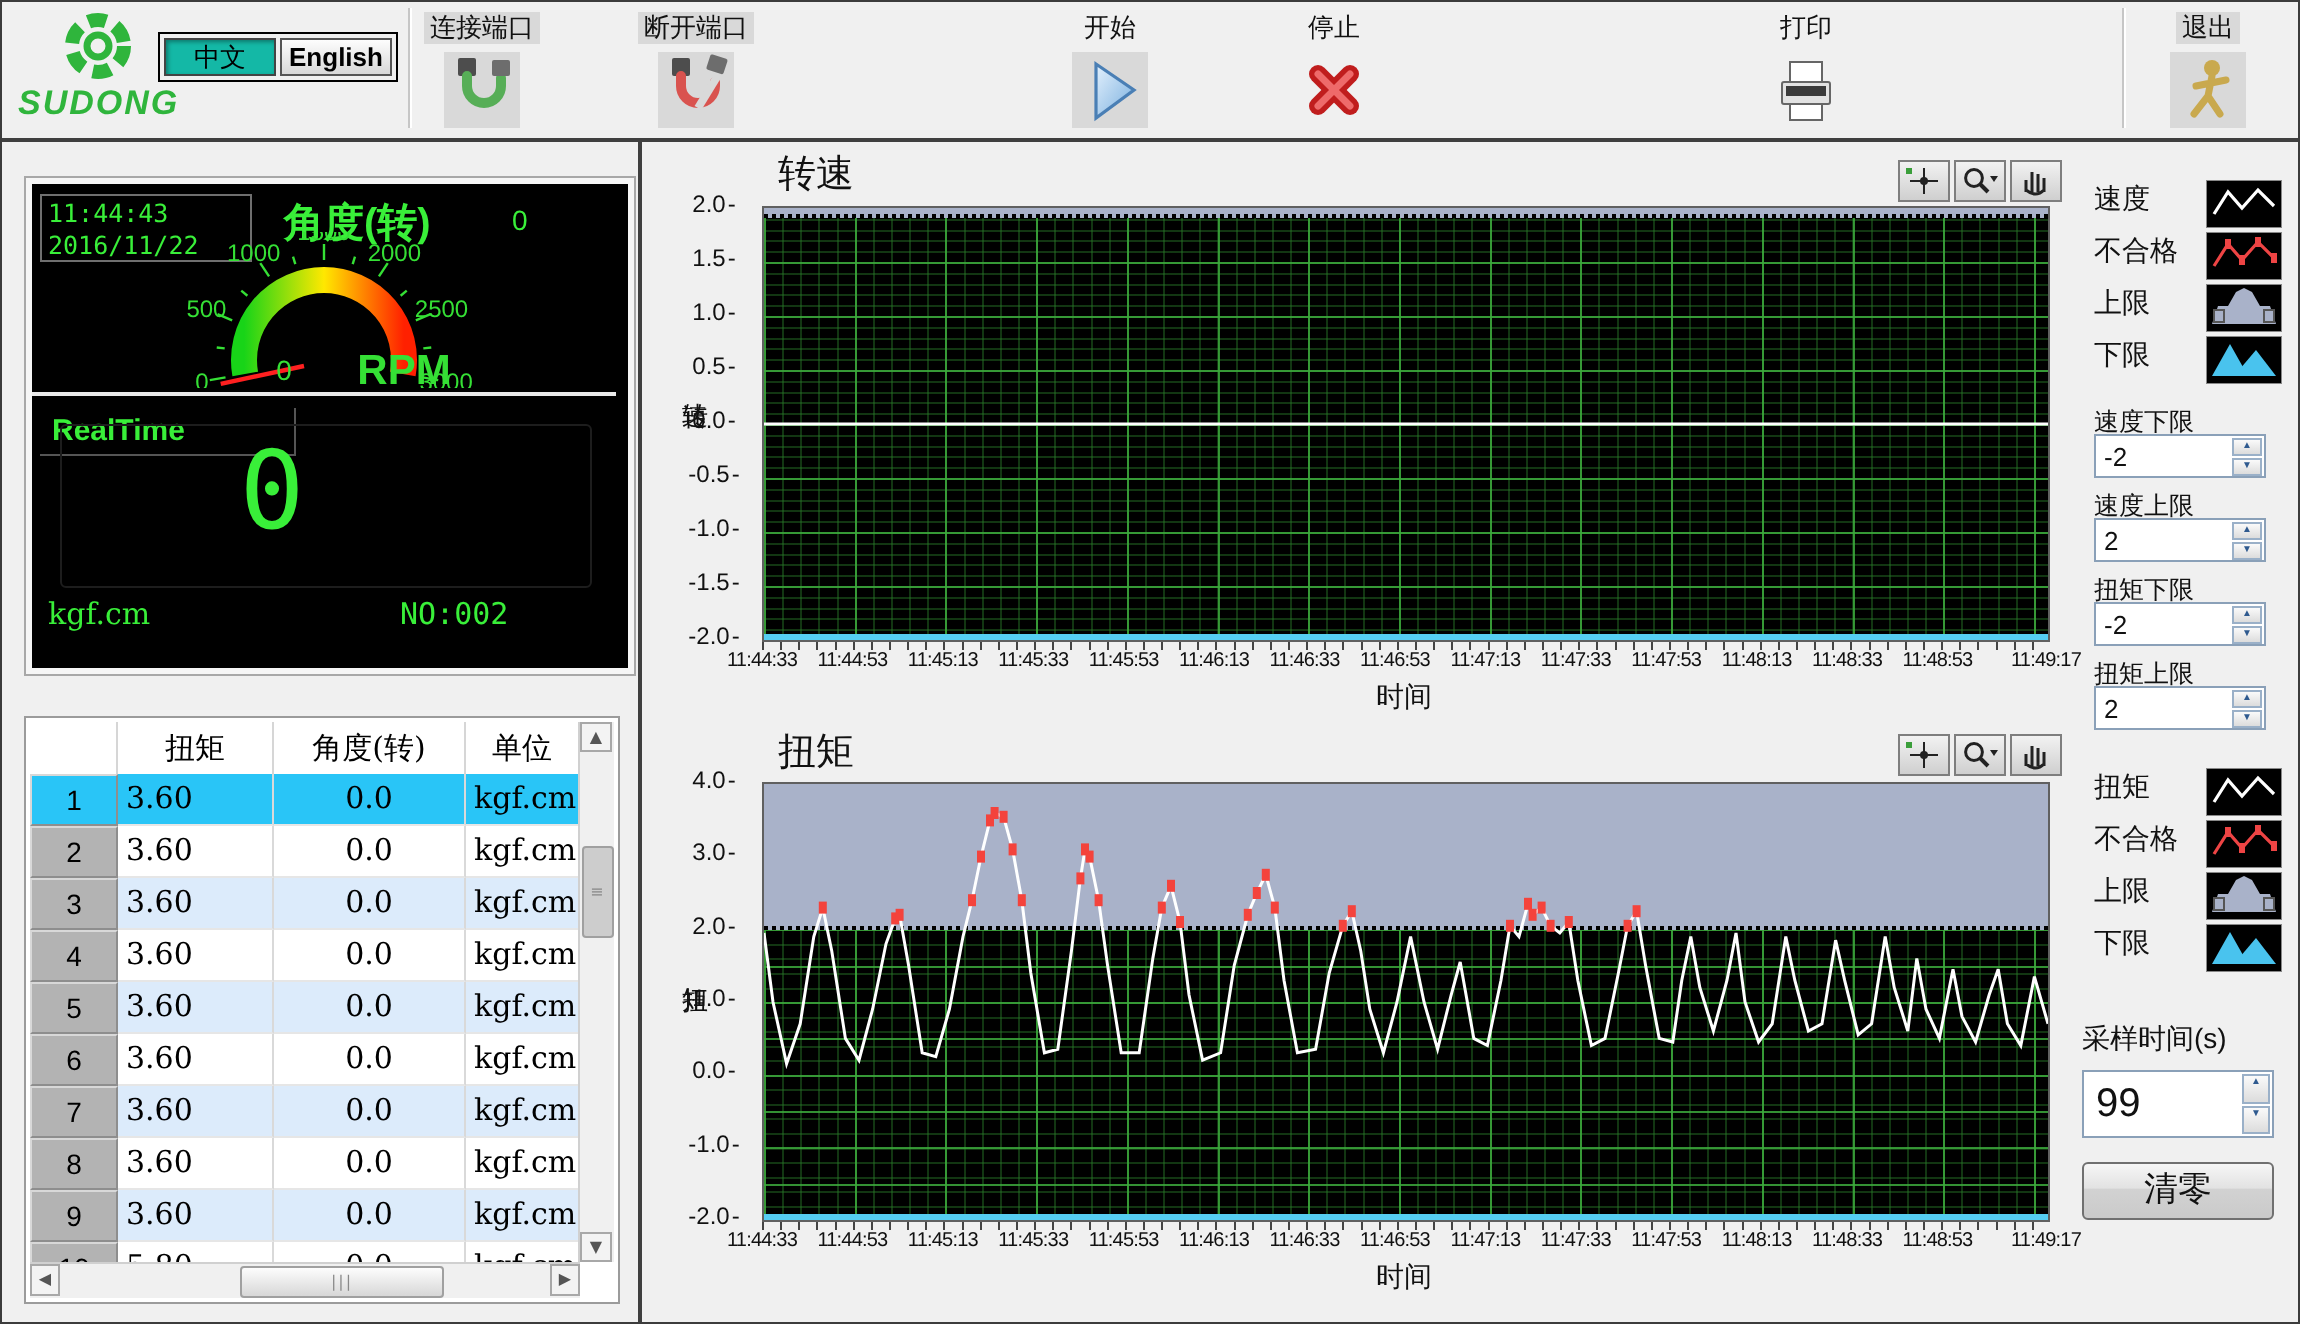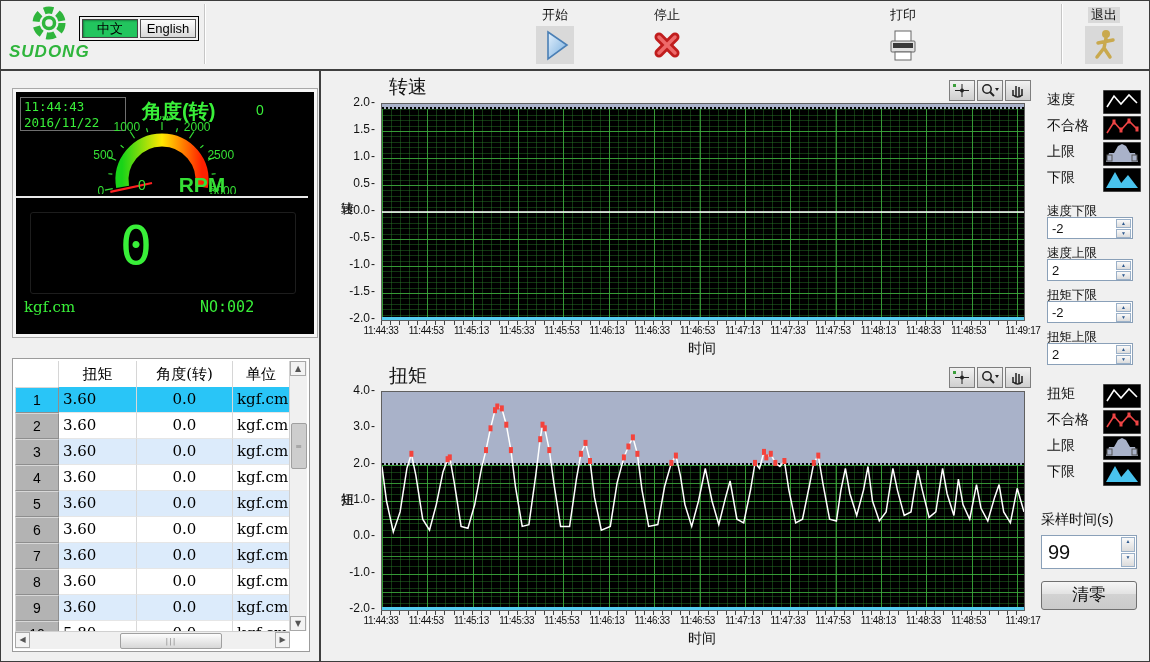--- a/index.html
+++ b/index.html
@@ -4,22 +4,22 @@
 <style>
   html,body{margin:0;padding:0;background:#9a9a9a;}
   #window{position:relative;width:1150px;height:662px;background:#f0f0f0;
     font-family:"Liberation Sans",sans-serif;border:1px solid #3c3c3c;box-sizing:border-box;overflow:hidden;}
   
   #toolbar{position:absolute;left:0;top:0;width:1150px;height:68px;background:#f0f0f0;border-bottom:2px solid #3f3f3f;}
   #logo-gear{position:absolute;left:24px;top:2px;}
   #logo-text{position:absolute;left:8px;top:41px;font-style:italic;font-weight:bold;font-size:17px;color:#2fb53c;letter-spacing:1px;}
   #lang-box{position:absolute;left:78px;top:15px;width:120px;height:25px;border:1px solid #000;background:#f0f0f0;display:flex;padding:2px;gap:2px;box-sizing:border-box;}
   .lang-btn{flex:1;font-size:13px;text-align:center;line-height:17px;border:1px solid #555;cursor:default;}
-  #lang-zh{background:#22c55e;border-color:#444;box-shadow:inset 1px 1px 2px rgba(0,0,0,.35);}
-  #lang-en{background:linear-gradient(#fdfdfd,#d8d8d8);}
+  #lang-zh{background:#14b8a6;border-color:#444;box-shadow:inset 1px 1px 2px rgba(0,0,0,.35);}
+  #lang-en{background:linear-gradient(#fdfdfd,#d8d8d8);font-weight:bold;}
   .tb-item{position:absolute;top:4px;width:70px;text-align:center;}
   .tb-label{font-size:13px;color:#111;display:inline-block;padding:0 3px;line-height:16px;white-space:nowrap;}
   .tb-label.chip{background:#d9d9d9;}
   .tb-icon{display:block;margin:3px auto 0;width:38px;height:38px;}
   .tb-icon.boxed{background:#d9d9d9;}
   .tb-divider{position:absolute;top:3px;width:1px;height:60px;background:#c6c6c6;box-shadow:1px 0 0 #fff;}
   
   #gauge-frame{position:absolute;left:12px;top:88px;width:298px;height:242px;background:#000;border:3px solid #f6f6f6;outline:1px solid #a8a8a8;}
   .gsect-div{position:absolute;left:0;top:104px;width:292px;height:2px;background:#e9e9e9;}
   #datetime-box{position:absolute;left:4px;top:5px;width:106px;height:34px;border:1px solid #6f6f6f;color:#39ef39;
@@ -72,21 +72,21 @@
   #plot1{top:390px;height:218px;
     background-image:
       repeating-linear-gradient(to bottom, rgba(60,170,60,.85) 0 1px, transparent 1px 18.17px),
       repeating-linear-gradient(to right, rgba(60,170,60,.85) 0 1px, transparent 1px 45.36px),
       repeating-linear-gradient(to bottom, rgba(40,120,40,.45) 0 1px, transparent 1px 7.27px),
       repeating-linear-gradient(to right, rgba(40,120,40,.45) 0 1px, transparent 1px 9.07px);}
   .band{position:absolute;left:0;top:0;width:100%;background:#a9b2c9;border-bottom:2px dotted #000;box-sizing:border-box;}
   .cyanline{position:absolute;left:0;bottom:0;width:100%;height:3px;background:#55cdf2;}
   .trace{position:absolute;left:0;top:0;}
   .ylab{position:absolute;left:337px;writing-mode:vertical-rl;font-size:13px;color:#111;}
-  .ytick{position:absolute;width:36px;text-align:right;font-size:12px;color:#111;}
+  .ytick{position:absolute;width:36px;text-align:center;font-size:12px;color:#111;}
   .ytick::after{content:"-";margin-left:1px;}
   .xtick{position:absolute;width:48px;text-align:center;font-size:10px;color:#111;letter-spacing:-0.4px;}
   .tickstrip{position:absolute;left:380px;width:643px;height:4px;
     background-image:repeating-linear-gradient(to right,#444 0 1px,transparent 1px 9.07px);}
   .xlab{position:absolute;left:676px;width:50px;text-align:center;font-size:14px;color:#111;}
   
   .leg-label{position:absolute;left:1046px;font-size:14px;color:#111;}
   .leg-icon{position:absolute;left:1102px;width:38px;height:24px;}
   .spin-label{position:absolute;left:1046px;font-size:12.5px;color:#111;}
   .spin{position:absolute;left:1046px;width:86px;height:22px;background:#fff;border:1px solid #8aa0b8;box-sizing:border-box;}
@@ -113,20 +113,41 @@
       </svg>
     </span>
     <span id="logo-text">SUDONG</span>
     <div id="lang-box">
       <div class="lang-btn" id="lang-zh">中文</div>
       <div class="lang-btn" id="lang-en">English</div>
     </div>
     <div class="tb-divider" style="left:203px"></div>
     <div class="tb-divider" style="left:1060px"></div>
 
+    <div class="tb-item" style="left:205px">
+      <span class="tb-label chip">连接端口</span>
+      <span class="tb-icon boxed">
+        <svg width="38" height="38" viewBox="0 0 38 38">
+          <rect x="7" y="3" width="9" height="9" rx="1" fill="#4d4d4d"></rect>
+          <path d="M11.5 12 v5 a8.5 8.5 0 0 0 17 0 v-4" fill="none" stroke="#57ae57" stroke-width="5" stroke-linecap="round"></path>
+          <rect x="24" y="4" width="9" height="8" rx="1" fill="#6d6d6d"></rect>
+        </svg>
+      </span>
+    </div>
+    <div class="tb-item" style="left:312px">
+      <span class="tb-label chip">断开端口</span>
+      <span class="tb-icon boxed">
+        <svg width="38" height="38" viewBox="0 0 38 38">
+          <rect x="7" y="3" width="9" height="9" rx="1" fill="#4d4d4d"></rect>
+          <path d="M11.5 12 v5 a8.5 8.5 0 0 0 17 0 v-2" fill="none" stroke="#d9534f" stroke-width="5" stroke-linecap="round"></path>
+          <line x1="20" y1="28" x2="31" y2="10" stroke="#d9d9d9" stroke-width="4"></line>
+          <rect x="25" y="2" width="9" height="8" rx="1" fill="#6d6d6d" transform="rotate(18 29 6)"></rect>
+        </svg>
+      </span>
+    </div>
     <div class="tb-item" style="left:519px">
       <span class="tb-label">开始</span>
       <span class="tb-icon boxed">
         <svg width="38" height="38" viewBox="0 0 38 38">
           <defs>
               <linearGradient id="gpl" x1="0" y1="0" x2="1" y2="1">
             <stop offset="0" stop-color="#e4f1fd"></stop>
                 <stop offset="1" stop-color="#78aede"></stop>
               </linearGradient>
             </defs>
@@ -205,20 +226,21 @@
         <text x="110.83142540346844" y="14.52878006957205" text-anchor="middle" fill="#35e035" font-size="12">1000</text>
         <text x="146" y="4" text-anchor="middle" fill="#35e035" font-size="12">1500</text>
         <text x="181.16857459653158" y="14.528780069572072" text-anchor="middle" fill="#35e035" font-size="12">2000</text>
         <text x="204.76583084033754" y="42.650894973493955" text-anchor="middle" fill="#35e035" font-size="12">2500</text>
         <text x="207.0580806867569" y="78.76618701534969" text-anchor="middle" fill="#35e035" font-size="12">3000</text>
         <line x1="136" y1="67" x2="94.35838656638253" y2="75.92240588022484" stroke="#ff2020" stroke-width="2.2"></line>
         <text x="126" y="74" fill="#35e035" font-size="14" text-anchor="middle">0</text>
         <text x="186" y="76" fill="#35e035" font-size="21" font-weight="bold" text-anchor="middle">RPM</text>
       </svg>
     <div class="gsect-div"></div>
+    <div id="rt-label-box">RealTime</div>
     <div id="rt-inner"></div>
     <div id="rt-value">0</div>
     <div id="rt-unit">kgf.cm</div>
     <div id="rt-no">NO:002</div>
   </div>
 
   <div id="table-frame">
     <div class="thead">
       <div class="hc" style="width:44px"></div>
       <div class="hc c-torque" style="padding-left:0">扭矩</div>

